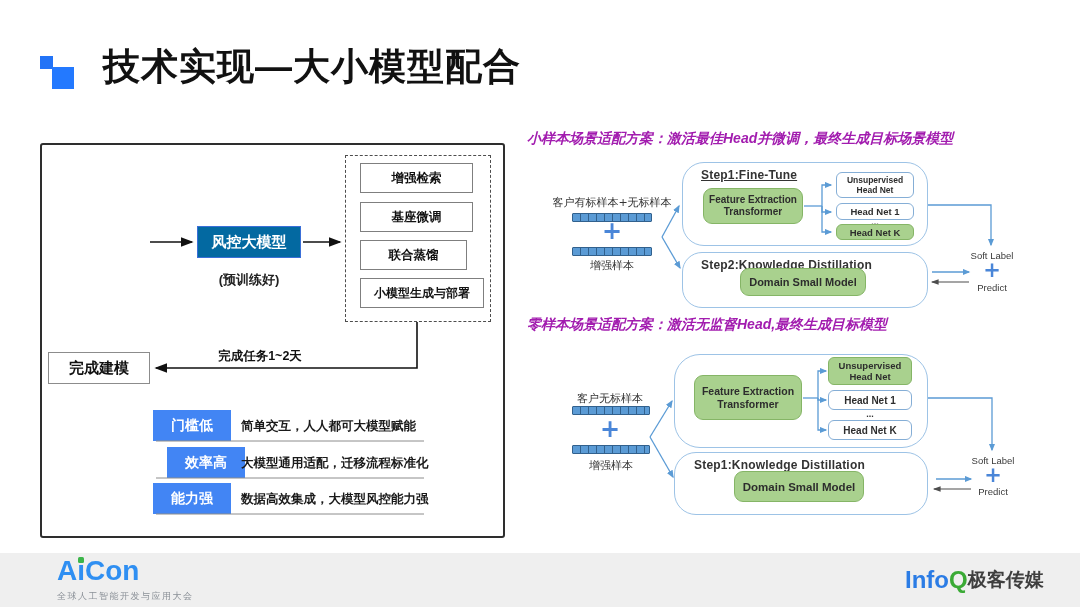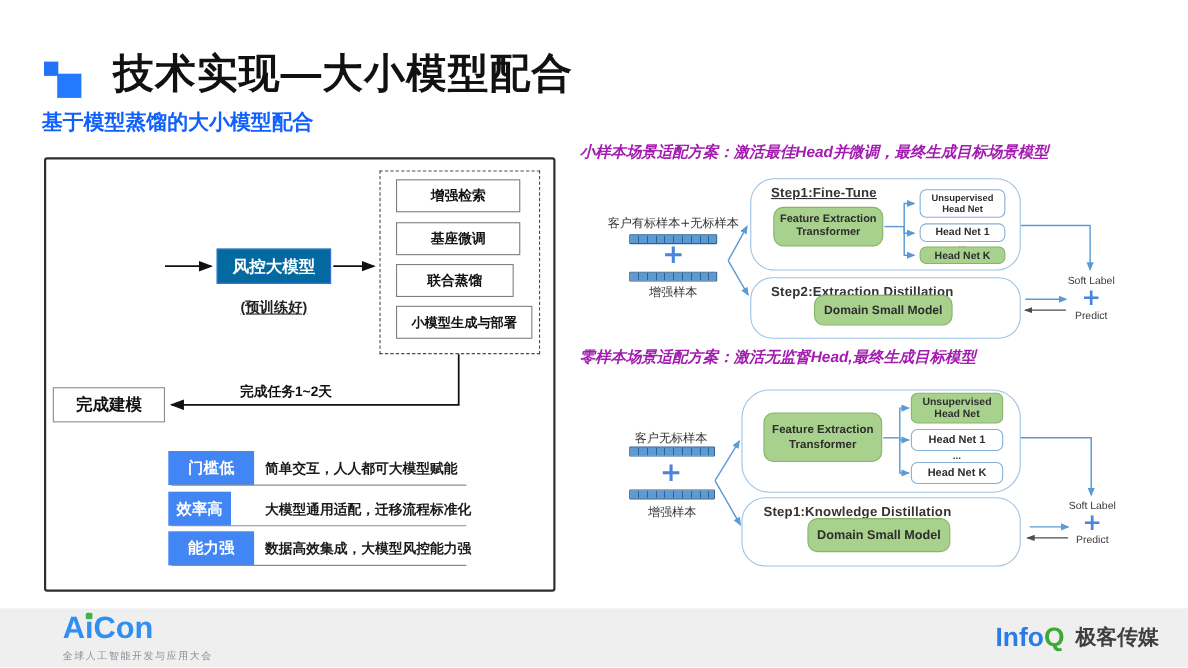--- a/index.html
+++ b/index.html
@@ -36,53 +36,52 @@
   .softtxt{font-size:9.5px;color:#3a3a3a;white-space:nowrap;}
   
   .footer-bar{background:#efefef;}
   .aicon{font-size:28px;font-weight:800;color:#2f8ff2;letter-spacing:0;}
   .logo-i{position:relative;}
   .logo-i::after{content:"";position:absolute;top:2px;left:1px;width:6px;height:6px;background:#3cb54a;border-radius:1.5px;}
   .tagline{font-size:9px;color:#8a9097;letter-spacing:1.5px;white-space:nowrap;}
   .infoq{font-size:24px;font-weight:800;white-space:nowrap;}
   .infoq .blue{color:#2b7ce5;}
   .infoq .green{color:#3aaa35;}
-  .infoq-media{font-size:19px;font-weight:600;color:#3f3f3f;margin-left:10px;vertical-align:2px;}
+  .infoq-media{font-size:19px;font-weight:600;color:#3f3f3f;vertical-align:2px;}
   svg.overlay{position:absolute;left:0;top:0;pointer-events:none;}
 </style>
 </head>
 <body>
 
 <div class="slide">
 
   <span class="t-sq" style="left:40px;top:56px;width:13px;height:13px;background:#2273f7;"></span>
   <span class="t-sq" style="left:52px;top:67px;width:22px;height:22px;background:#2379ff;"></span>
   <div class="abs page-title" style="left:103px;top:42px;">技术实现—大小模型配合</div>
-  <div class="abs page-subtitle" style="left:38px;top:98px;">基于模型蒸馏的大小模型配合</div>
 
   <div class="abs outer-box" style="left:40px;top:143px;width:465px;height:395px;"></div>
 
 
   <div class="abs bluebox center" style="left:197px;top:226px;width:104px;height:32px;">风控大模型</div>
 
-  <div class="abs note center" style="left:197px;top:272px;width:104px;height:16px;text-decoration:underline;">(预训练好)</div>
+  <div class="abs note center" style="left:197px;top:272px;width:104px;height:16px;">(预训练好)</div>
 
   <div class="abs dashbox" style="left:345px;top:155px;width:146px;height:167px;"></div>
   <div class="abs stepbox center" style="left:360px;top:163px;width:113px;height:30px;">增强检索</div>
   <div class="abs stepbox center" style="left:360px;top:202px;width:113px;height:30px;">基座微调</div>
   <div class="abs stepbox center" style="left:360px;top:240px;width:107px;height:30px;">联合蒸馏</div>
   <div class="abs stepbox center" style="left:360px;top:278px;width:124px;height:30px;font-size:12px;">小模型生成与部署</div>
 
   <div class="abs durlabel center" style="left:200px;top:348px;width:120px;height:16px;">完成任务1~2天</div>
 
   <div class="abs wbox center" style="left:48px;top:352px;width:102px;height:32px;">完成建模</div>
 
   <div class="abs featlabel center" style="left:153px;top:410px;width:78px;height:31px;">门槛低</div>
   <div class="abs featdesc" style="left:241px;top:418px;">简单交互，人人都可大模型赋能</div>
-  <div class="abs featlabel center" style="left:153px;top:447px;width:57px;height:31px;">效率高</div>
+  <div class="abs featlabel center" style="left:167px;top:447px;width:78px;height:31px;">效率高</div>
   <div class="abs featdesc" style="left:241px;top:455px;">大模型通用适配，迁移流程标准化</div>
   <div class="abs featlabel center" style="left:153px;top:483px;width:78px;height:31px;">能力强</div>
   <div class="abs featdesc" style="left:241px;top:491px;">数据高效集成，大模型风控能力强</div>
 
   <div class="abs rh" style="left:527px;top:130px;">小样本场景适配方案：激活最佳Head并微调，最终生成目标场景模型</div>
 
   <div class="abs tinyserif center" style="left:537px;top:196px;width:150px;height:12px;">客户有标样本+无标样本</div>
   <div class="abs bar" style="left:572px;top:213px;width:80px;height:9px;"></div>
   <div class="abs plus center" style="left:594px;top:221px;width:36px;height:20px;font-size:24px;line-height:20px;">+</div>
   <div class="abs bar" style="left:572px;top:247px;width:80px;height:9px;"></div>
@@ -93,21 +92,21 @@
   <div class="abs greenbox center" style="left:703px;top:188px;width:100px;height:36px;font-size:10px;line-height:12px;flex-direction:column;">
     <span>Feature Extraction</span>
     <span>Transformer</span>
   </div>
   <div class="abs whitehead center" style="left:836px;top:172px;width:78px;height:26px;font-size:8.5px;line-height:10px;">Unsupervised Head Net</div>
   <div class="abs whitehead center" style="left:836px;top:203px;width:78px;height:17px;font-size:9.5px;">Head Net 1</div>
   <div class="abs dots center" style="left:836px;top:218px;width:78px;height:8px;">...</div>
   <div class="abs greenhead center" style="left:836px;top:224px;width:78px;height:16px;font-size:9.5px;">Head Net K</div>
 
   <div class="abs rc" style="left:682px;top:252px;width:246px;height:56px;border-radius:20px;"></div>
-  <div class="abs steplabel" style="left:701px;top:258px;">Step2:Extraction Distillation</div>
+  <div class="abs steplabel" style="left:701px;top:258px;">Step2:Knowledge Distillation</div>
   <div class="abs greenbox center" style="left:740px;top:268px;width:126px;height:28px;font-size:11px;white-space:nowrap;">Domain Small Model</div>
 
   <div class="abs softtxt center" style="left:961px;top:250px;width:62px;height:11px;">Soft Label</div>
   <div class="abs plus center" style="left:961px;top:261px;width:62px;height:18px;font-size:21px;line-height:18px;">+</div>
   <div class="abs softtxt center" style="left:961px;top:282px;width:62px;height:11px;">Predict</div>
 
   <div class="abs rh" style="left:527px;top:316px;">零样本场景适配方案：激活无监督Head,最终生成目标模型</div>
 
   <div class="abs tinyserif center" style="left:545px;top:392px;width:130px;height:12px;">客户无标样本</div>
   <div class="abs bar" style="left:572px;top:406px;width:78px;height:9px;"></div>

